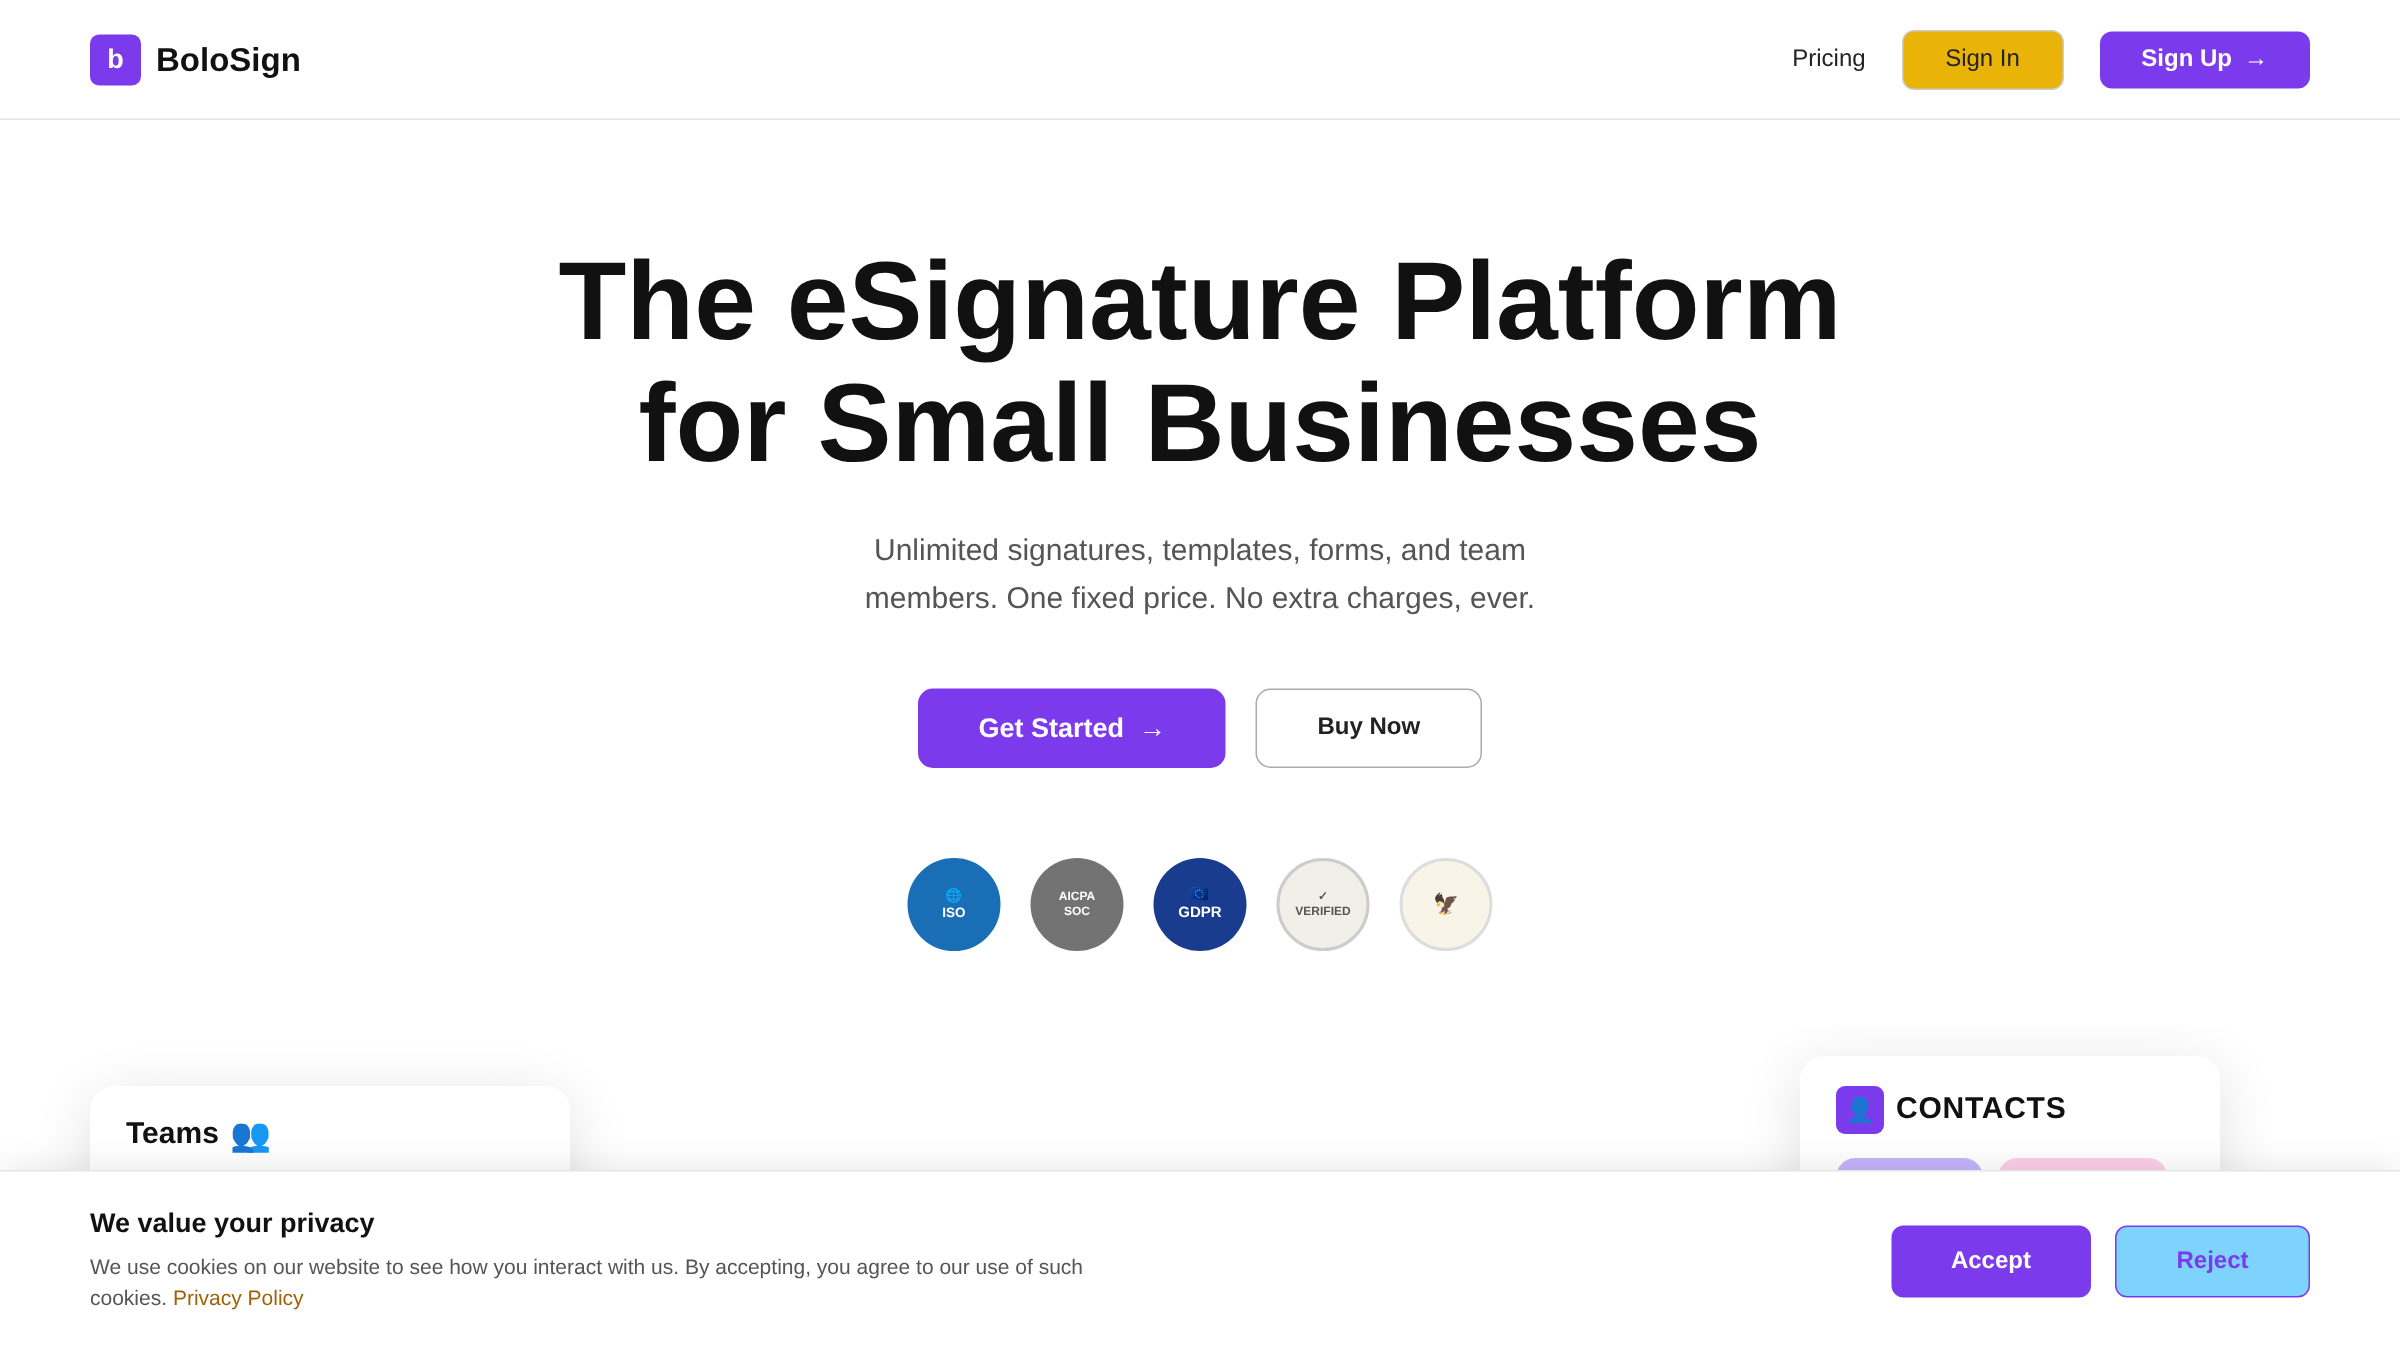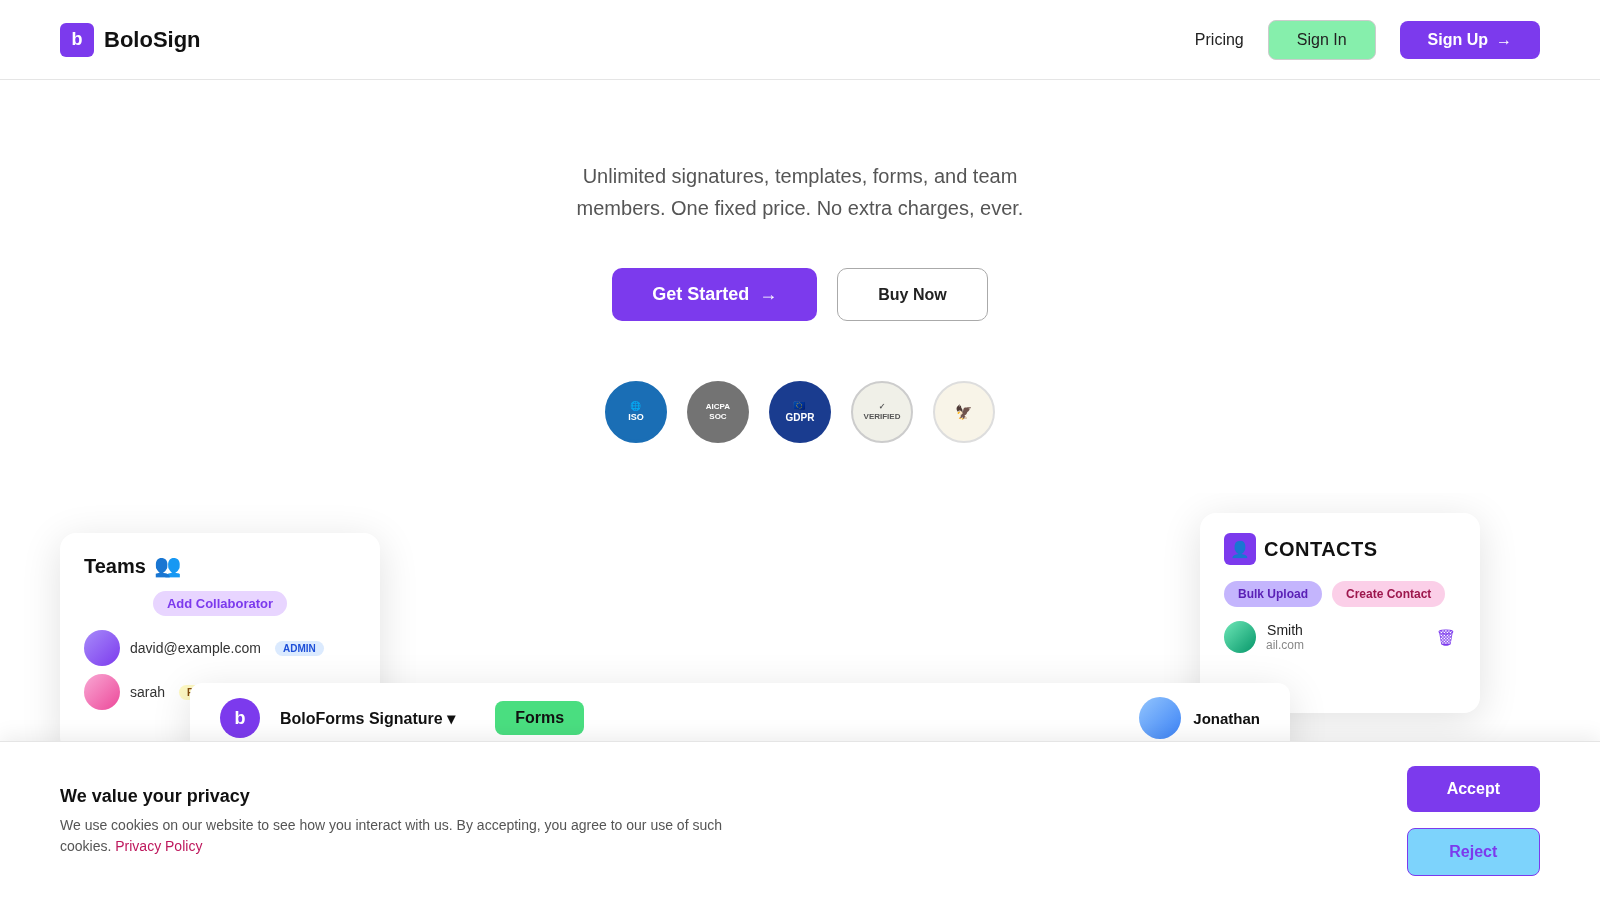--- a/index.html
+++ b/index.html
@@ -18,21 +18,21 @@
       display: flex; align-items: center; justify-content: center;
       color: #fff; font-weight: 900; font-size: 18px;
     }
     .logo-text { font-size: 22px; font-weight: 700; color: #111; }
     .nav-links { display: flex; align-items: center; gap: 36px; }
     .nav-links a { font-size: 16px; color: #222; text-decoration: none; font-weight: 500; }
     .nav-right { display: flex; align-items: center; gap: 24px; }
     .pricing-link { font-size: 16px; color: #222; text-decoration: none; font-weight: 500; }
     .btn-signin {
       padding: 10px 28px; border: 1.5px solid #ccc; border-radius: 8px;
-      font-size: 16px; background: #86efac; color: #222; cursor: pointer; font-weight: 500;
+      font-size: 16px; background: #eab308; color: #222; cursor: pointer; font-weight: 500;
     }
     .btn-signup {
       padding: 10px 28px; border: none; border-radius: 8px;
       font-size: 16px; background: #7c3aed; color: #fff; cursor: pointer;
       font-weight: 600; display: flex; align-items: center; gap: 8px;
     }
 
     
     .hero {
       text-align: center; padding: 80px 20px 40px; position: relative;
@@ -162,22 +162,22 @@
     
     .cookie-banner {
       position: fixed; bottom: 0; left: 0; right: 0;
       background: #fff; border-top: 1px solid #e5e5e5;
       padding: 24px 60px; display: flex; align-items: center; justify-content: space-between;
       z-index: 100; box-shadow: 0 -4px 20px rgba(0,0,0,0.08);
     }
     .cookie-text { max-width: 700px; }
     .cookie-title { font-size: 18px; font-weight: 700; color: #111; margin-bottom: 8px; }
     .cookie-desc { font-size: 14px; color: #555; line-height: 1.5; }
-    .cookie-desc a { color: #be185d; text-decoration: none; }
-    .cookie-buttons { display: flex; gap: 16px; flex-direction: column; }
+    .cookie-desc a { color: #a16207; text-decoration: none; }
+    .cookie-buttons { display: flex; gap: 16px; }
     .btn-accept {
       padding: 14px 40px; background: #7c3aed; color: #fff; border: none;
       border-radius: 8px; font-size: 16px; font-weight: 600; cursor: pointer;
     }
     .btn-reject {
       padding: 14px 40px; background: #7dd3fc; color: #7c3aed;
       border: 1.5px solid #7c3aed; border-radius: 8px; font-size: 16px; font-weight: 600; cursor: pointer;
     }
   </style>
 </head>
@@ -196,20 +196,21 @@
     <a class="pricing-link" href="#">Pricing</a>
     <button class="btn-signin">Sign In</button>
     <button class="btn-signup">
       <span>Sign Up</span>
       <span>→</span>
     </button>
   </div>
 </nav>
 
 <section class="hero">
+  <h1>The eSignature Platform for Small Businesses</h1>
   <p>Unlimited signatures, templates, forms, and team members. One fixed price. No extra charges, ever.</p>
   <div class="hero-buttons">
     <button class="btn-get-started">
       <span>Get Started</span>
       <span>→</span>
     </button>
     <button class="btn-buy-now">Buy Now</button>
   </div>
 
   <div class="trust-badges">

